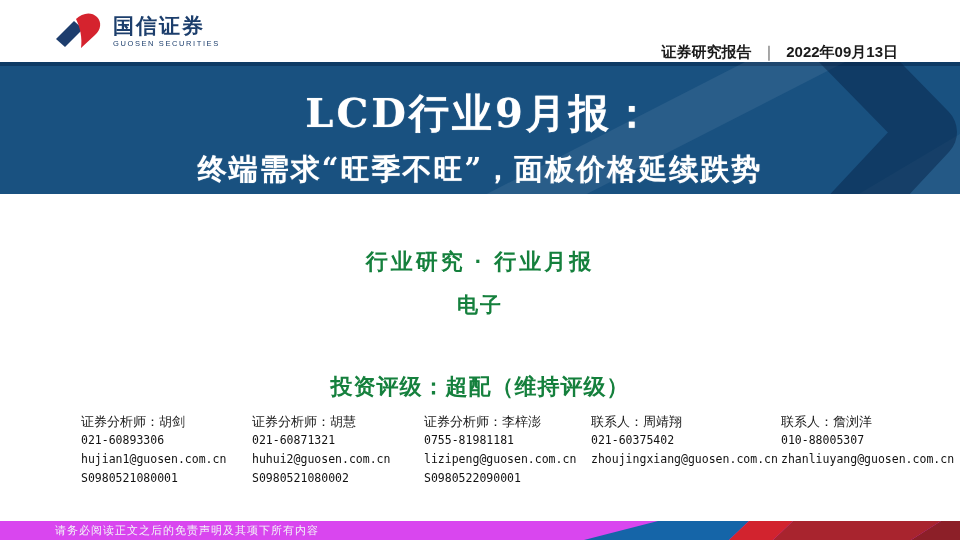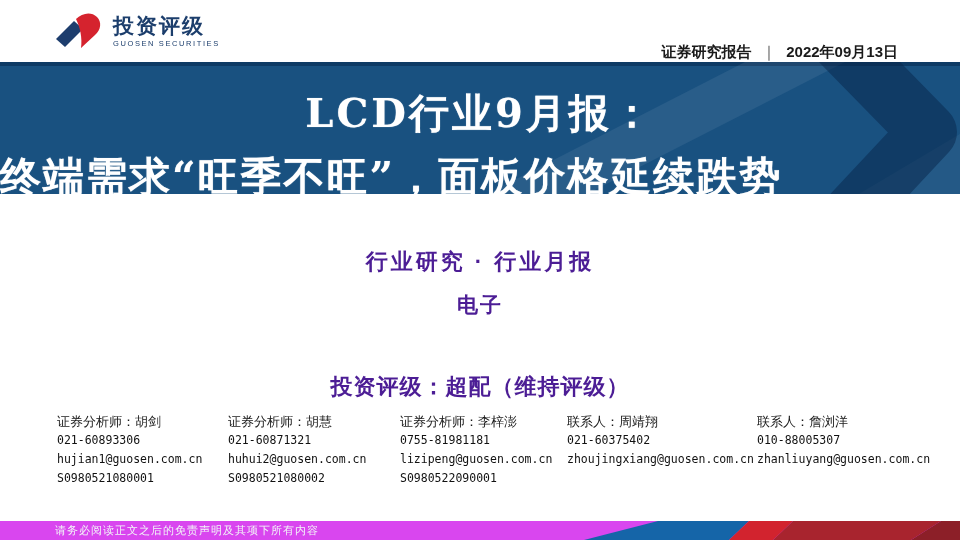--- a/index.html
+++ b/index.html
@@ -30,37 +30,37 @@
   }
   .banner-topstrip{position:absolute;left:0;top:0;width:960px;height:4px;background:#0e3a64;}
   .banner-decor{position:absolute;left:0;top:0;}
   .banner-title{
     position:absolute;left:0;top:24px;width:960px;text-align:center;color:#ffffff;
     font-family:"DejaVu Serif","Liberation Serif",serif;
     font-size:40px;font-weight:bold;letter-spacing:3px;
     text-shadow:0 0 1px rgba(255,255,255,.6);
   }
   .banner-subtitle{
-    position:absolute;left:0;top:88px;width:960px;text-align:left;color:#ffffff;
+    position:absolute;left:0;top:88px;width:960px;text-align:center;color:#ffffff;
     font-family:"DejaVu Serif","Liberation Serif",serif;
-    font-size:41px;font-weight:bold;letter-spacing:2px;
+    font-size:29px;font-weight:bold;letter-spacing:2px;
     text-shadow:0 0 1px rgba(255,255,255,.55);
   }
 
   
   .meta-line{
     position:absolute;left:0;width:960px;text-align:center;
-    color:#4c1d95;font-weight:bold;
+    color:#15803d;font-weight:bold;
   }
   .meta-series{top:247px;font-size:22px;letter-spacing:3px;}
   .meta-sector{top:291px;font-size:21px;letter-spacing:2px;}
   .meta-rating{top:334px;font-size:22px;letter-spacing:1px;margin-top:38px;}
 
   
-  .analyst-col{position:absolute;top:412px;line-height:19px;white-space:nowrap;}
+  .analyst-col{position:absolute;top:412px;line-height:19px;white-space:nowrap;margin-left:24px;}
   .a-title{font-size:13px;color:#1a1a1a;}
   .a-mono{font-size:11.5px;color:#111;font-family:"DejaVu Sans Mono","Liberation Mono",monospace;}
   .col-1{left:57px;}
   .col-2{left:228px;}
   .col-3{left:400px;}
   .col-4{left:567px;}
   .col-5{left:757px;}
 
   
   .footer{
@@ -75,21 +75,21 @@
 </head>
 <body>
 
 <div class="header">
   <div class="logo">
     <svg class="logo-mark" viewBox="0 0 48 40">
       <polygon points="1,28 19,10 28,18 10,36" fill="#1d3d6d"></polygon>
       <path d="M21,8 C27,2 36,0 42,6 C47,11 46,19 40,24 L26,37 C27.5,27 25,16 21,8 Z" fill="#d5232e"></path>
     </svg>
     <div class="logo-text">
-      <div class="logo-cn">投资评级</div>
+      <div class="logo-cn">国信证券</div>
       <div class="logo-en">GUOSEN SECURITIES</div>
     </div>
   </div>
   <div class="header-right">
     <span>证券研究报告</span>
     <span class="sep">｜</span>
     <span>2022年09月13日</span>
   </div>
 </div>
 

